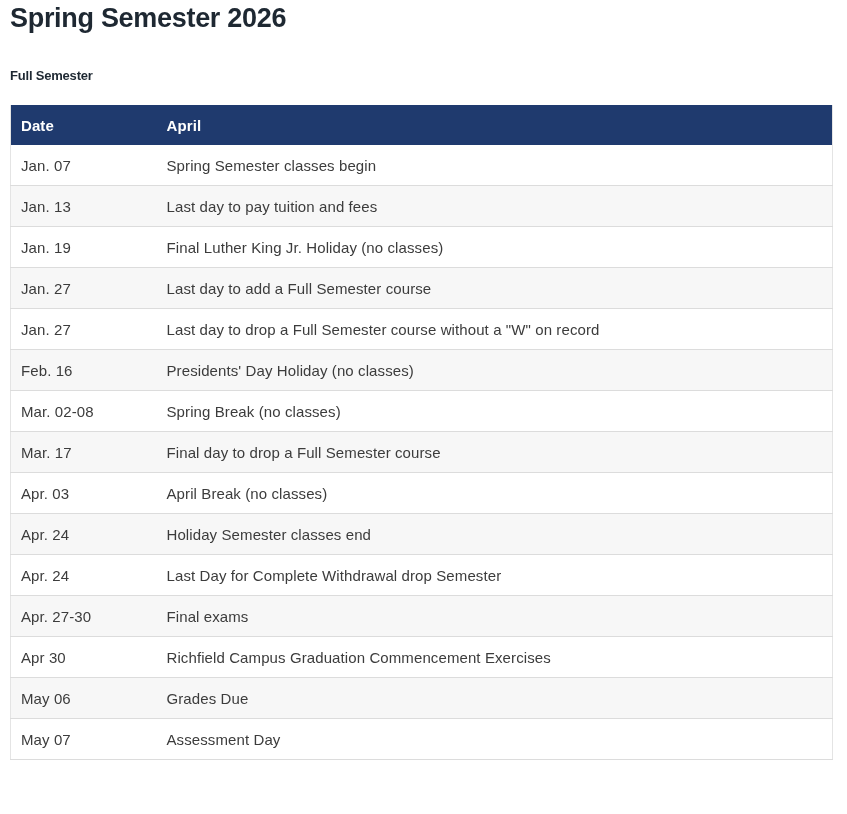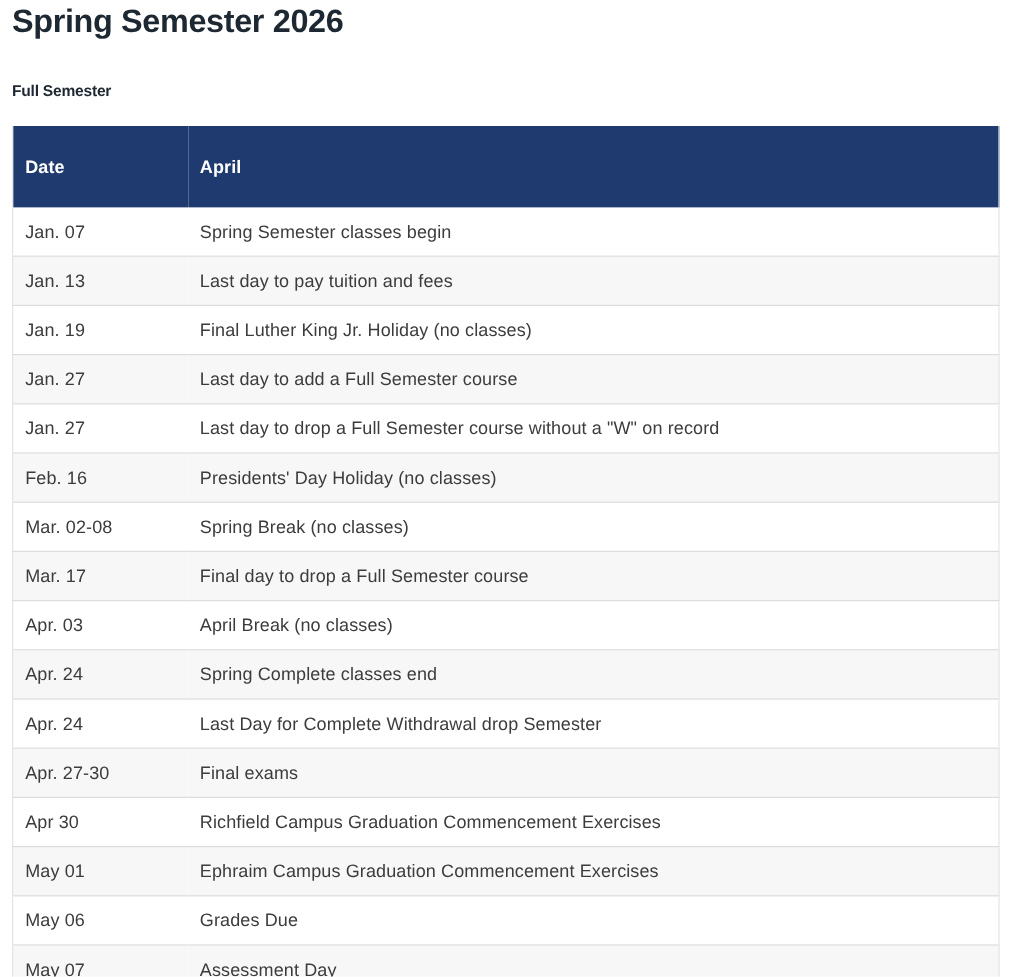--- a/index.html
+++ b/index.html
@@ -42,21 +42,21 @@
     border: 1px solid #e4e4e4;
     border-top: none;
   }
   col.date-col { width: 146px; }
   thead th {
     background: #1f3a6e;
     color: #ffffff;
     font-weight: bold;
     text-align: left;
     height: 40px;
-    padding: 14px 10px;
+    padding: 0 10px;
     font-size: 15px;
     letter-spacing: 0.1px;
   }
   tbody td {
     height: 40px;
     padding: 0 10px;
     border-bottom: 1px solid #dcdcdc;
     color: #3c3c3c;
     background: #ffffff;
     vertical-align: middle;
@@ -118,37 +118,33 @@
       <tr>
         <td>Mar. 17</td>
         <td>Final day to drop a Full Semester course</td>
       </tr>
       <tr>
         <td>Apr. 03</td>
         <td>April Break (no classes)</td>
       </tr>
       <tr>
         <td>Apr. 24</td>
-        <td>Spring Complete classes end</td>
+        <td>Holiday Semester classes end</td>
       </tr>
       <tr>
         <td>Apr. 24</td>
         <td>Last Day for Complete Withdrawal drop Semester</td>
       </tr>
       <tr>
         <td>Apr. 27-30</td>
         <td>Final exams</td>
       </tr>
       <tr>
         <td>Apr 30</td>
         <td>Richfield Campus Graduation Commencement Exercises</td>
-      </tr>
-      <tr>
-        <td>May 01</td>
-        <td>Ephraim Campus Graduation Commencement Exercises</td>
       </tr>
       <tr>
         <td>May 06</td>
         <td>Grades Due</td>
       </tr>
       <tr>
         <td>May 07</td>
         <td>Assessment Day</td>
       </tr>
     </tbody>

